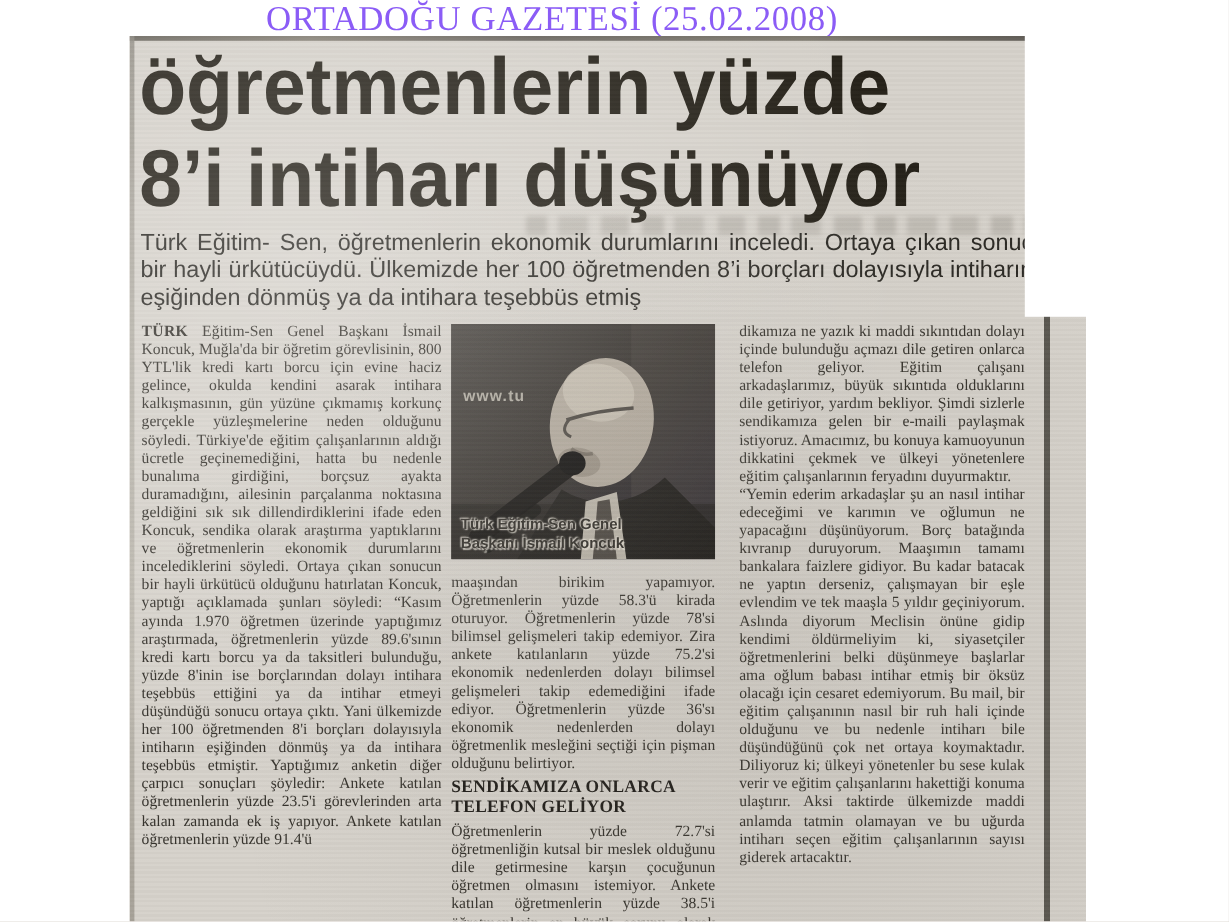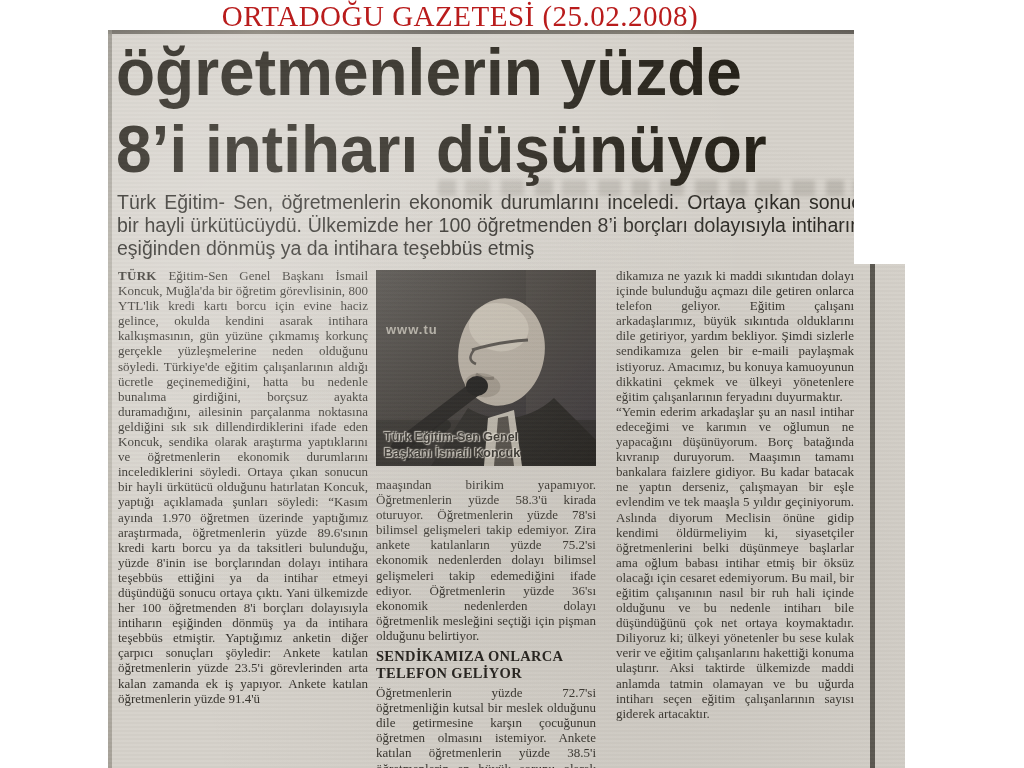--- a/index.html
+++ b/index.html
@@ -8,21 +8,21 @@
     background:#ffffff;
     position:relative;
     overflow:hidden;
     font-family:"Liberation Sans", sans-serif;
   }
 
   .page-title {
     position:absolute; top:0px; left:140px; width:640px;
     text-align:center;
     font-family:"Liberation Serif", serif;
-    font-size:29px; font-weight:normal; color:#b91c1c;
+    font-size:29px; font-weight:normal; color:#8b5cf6;
     letter-spacing:.5px;
     white-space:nowrap;
   }
 
   .clipping {
     position:absolute; left:108px; top:30px; width:797px; height:738px;
     background:#d6d2cb;
     overflow:hidden;
   }
   

